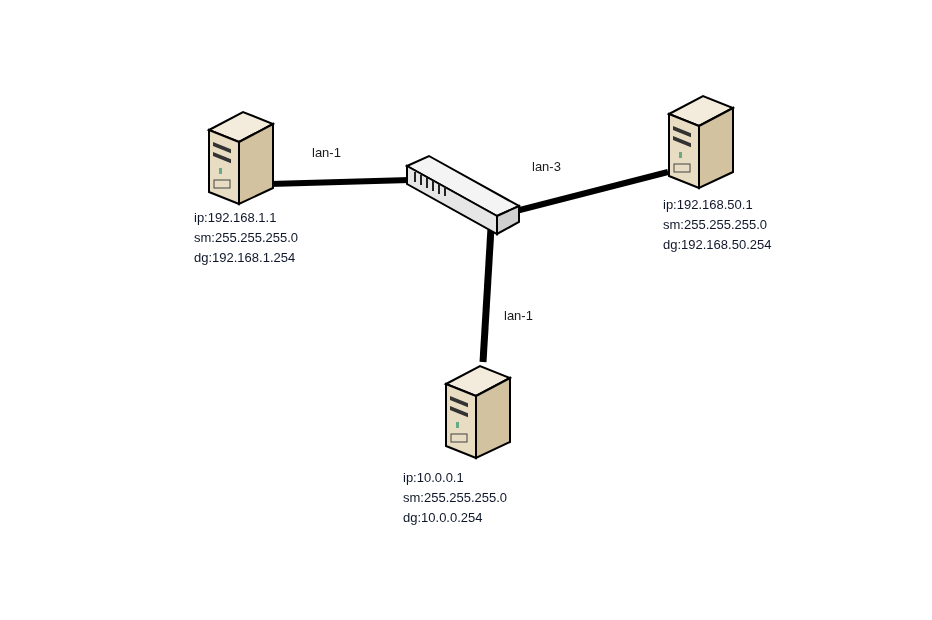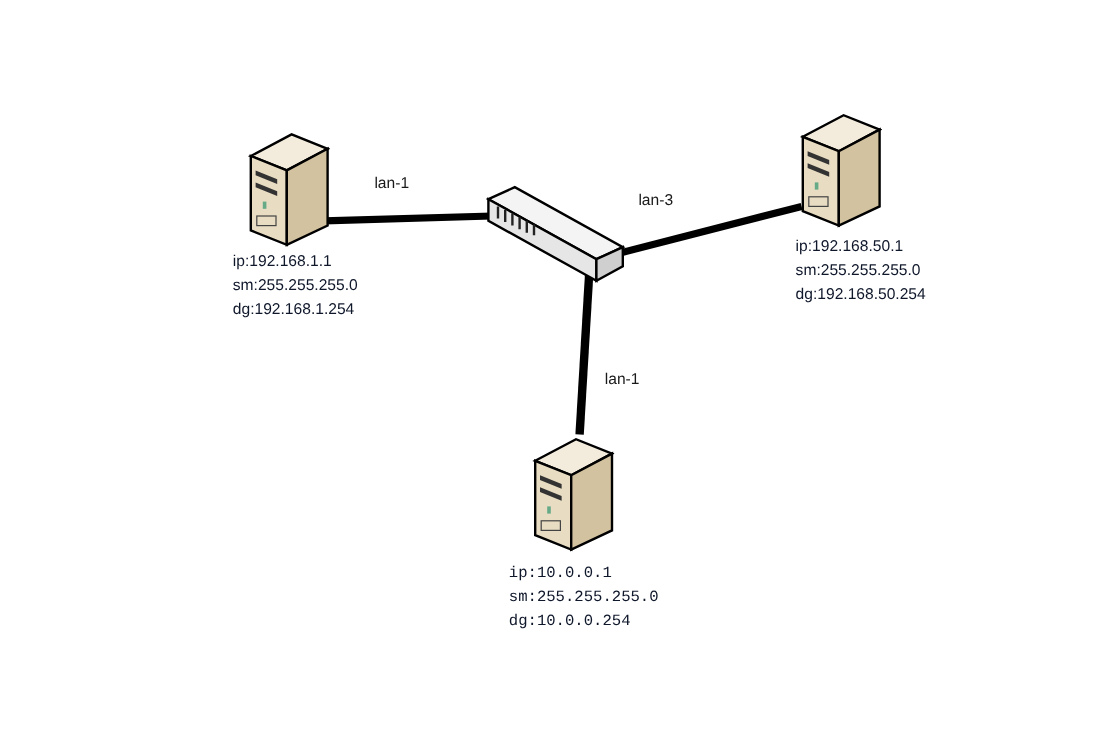--- a/index.html
+++ b/index.html
@@ -74,18 +74,18 @@
     <div>sm:255.255.255.0</div>
     <div>dg:192.168.1.254</div>
   </div>
 
   <div class="net-info" style="left:663px;top:195px;">
     <div>ip:192.168.50.1</div>
     <div>sm:255.255.255.0</div>
     <div>dg:192.168.50.254</div>
   </div>
 
-  <div class="net-info" style="left:424px;top:468px;font-family:Liberation Mono, monospace;">
+  <div class="net-info" style="left:403px;top:468px;">
     <div>ip:10.0.0.1</div>
     <div>sm:255.255.255.0</div>
     <div>dg:10.0.0.254</div>
   </div>
 </div>
 
 </body></html>

